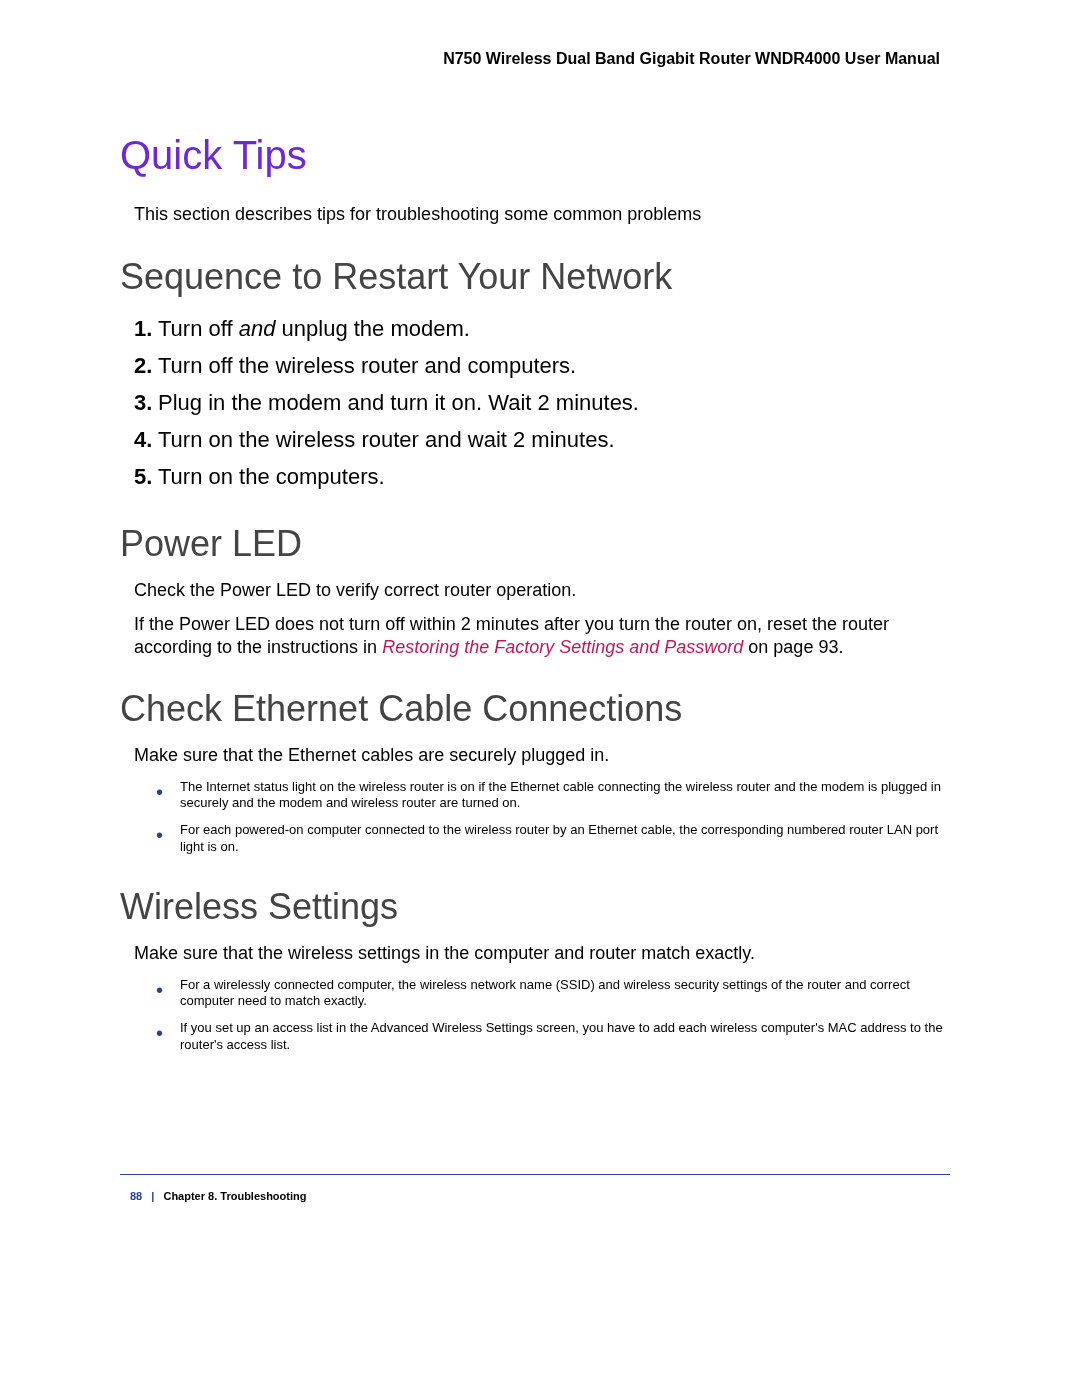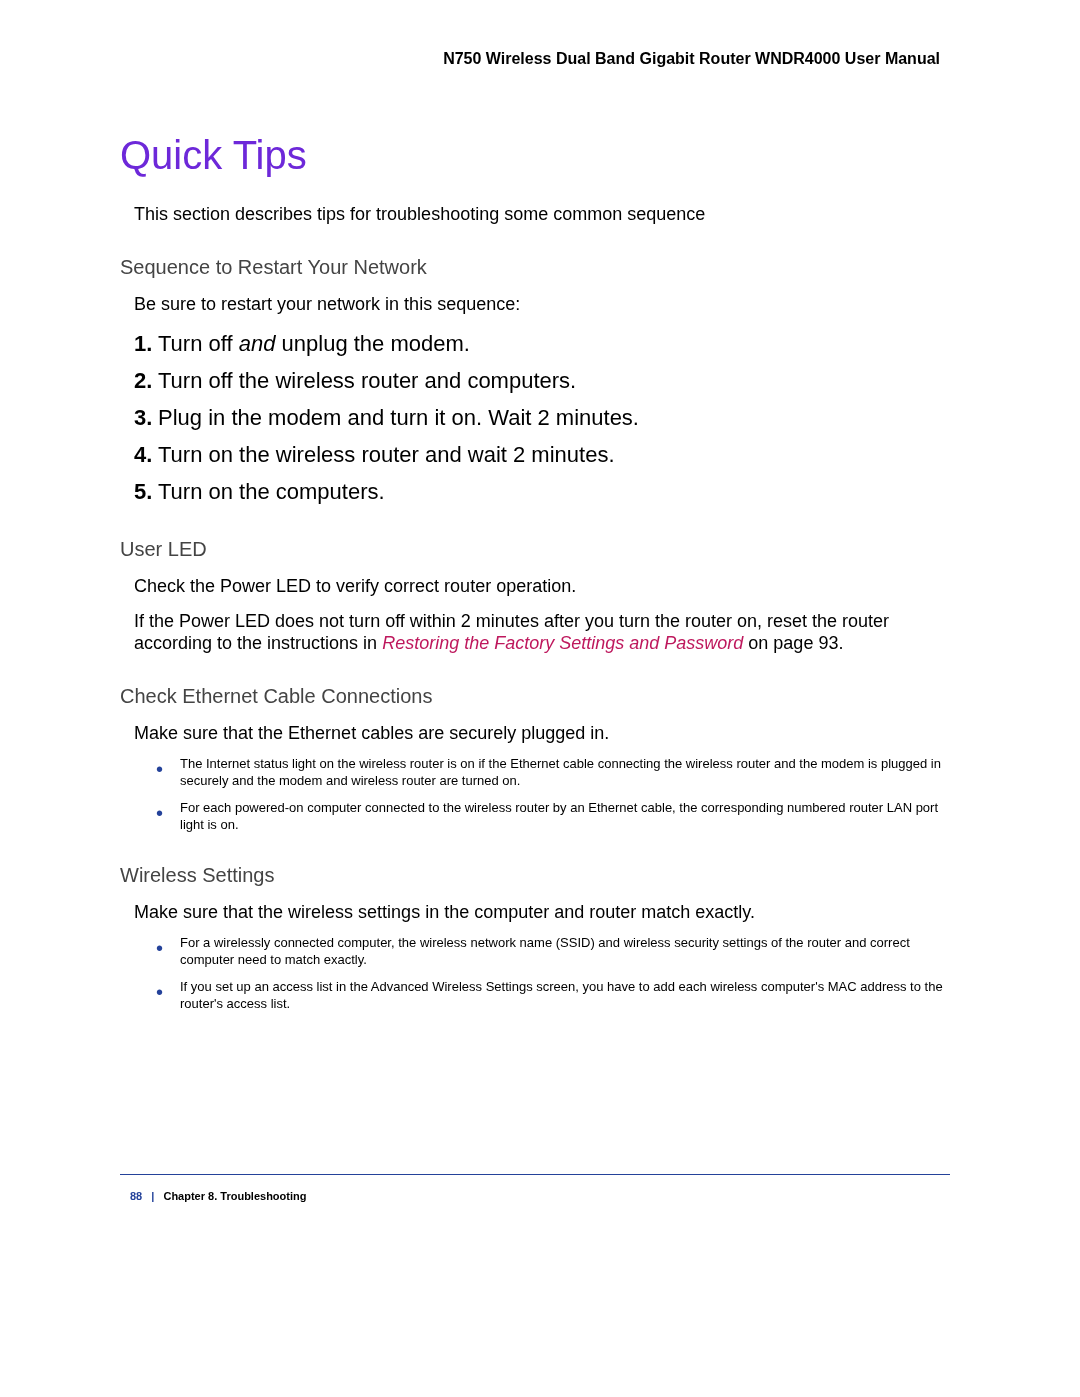--- a/index.html
+++ b/index.html
@@ -26,21 +26,21 @@
     font-family: "Gill Sans", "Gill Sans MT", "Segoe UI", sans-serif;
     color: #6d28d9;
     font-weight: 500;
     font-size: 40px;
     margin: 0 0 25px 0;
   }
   h2.sub-heading {
     font-family: "Gill Sans", "Gill Sans MT", "Segoe UI", sans-serif;
     color: #444;
     font-weight: 500;
-    font-size: 20px;
+    font-size: 36px;
     margin: 30px 0 14px 0;
   }
   p.body-text {
     font-size: 18px;
     line-height: 1.25;
     margin: 12px 0;
     padding-left: 14px;
   }
   p.intro-text {
     font-size: 18px;
@@ -108,43 +108,42 @@
 </style>
 </head>
 <body>
 
 <div class="page">
 
   <div class="header-title">N750 Wireless Dual Band Gigabit Router WNDR4000 User Manual</div>
 
   <h1 class="main-heading">Quick Tips</h1>
 
-  <p class="intro-text">This section describes tips for troubleshooting some common sequence</p>
+  <p class="intro-text">This section describes tips for troubleshooting some common problems</p>
 
   <h2 class="sub-heading">Sequence to Restart Your Network</h2>
-  <p class="body-text">Be sure to restart your network in this sequence:</p>
   <ol class="num-list">
     <li>
       <span class="num">1.</span><span>Turn off </span><span class="italic">and</span><span> unplug the modem.</span>
     </li>
     <li>
       <span class="num">2.</span><span>Turn off the wireless router and computers.</span>
     </li>
     <li>
       <span class="num">3.</span><span>Plug in the modem and turn it on. Wait 2 minutes.</span>
     </li>
     <li>
       <span class="num">4.</span><span>Turn on the wireless router and wait 2 minutes.</span>
     </li>
     <li>
       <span class="num">5.</span><span>Turn on the computers.</span>
     </li>
   </ol>
 
-  <h2 class="sub-heading">User LED</h2>
+  <h2 class="sub-heading">Power LED</h2>
   <p class="body-text">Check the Power LED to verify correct router operation.</p>
   <p class="body-text">
     <span>If the Power LED does not turn off within 2 minutes after you turn the router on, reset the router according to the instructions in </span><span class="link-italic">Restoring the Factory Settings and Password</span><span> on page 93.</span>
   </p>
 
   <h2 class="sub-heading">Check Ethernet Cable Connections</h2>
   <p class="body-text">Make sure that the Ethernet cables are securely plugged in.</p>
   <ul class="bullet-list">
     <li>The Internet status light on the wireless router is on if the Ethernet cable connecting the wireless router and the modem is plugged in securely and the modem and wireless router are turned on.</li>
     <li>For each powered-on computer connected to the wireless router by an Ethernet cable, the corresponding numbered router LAN port light is on.</li>

